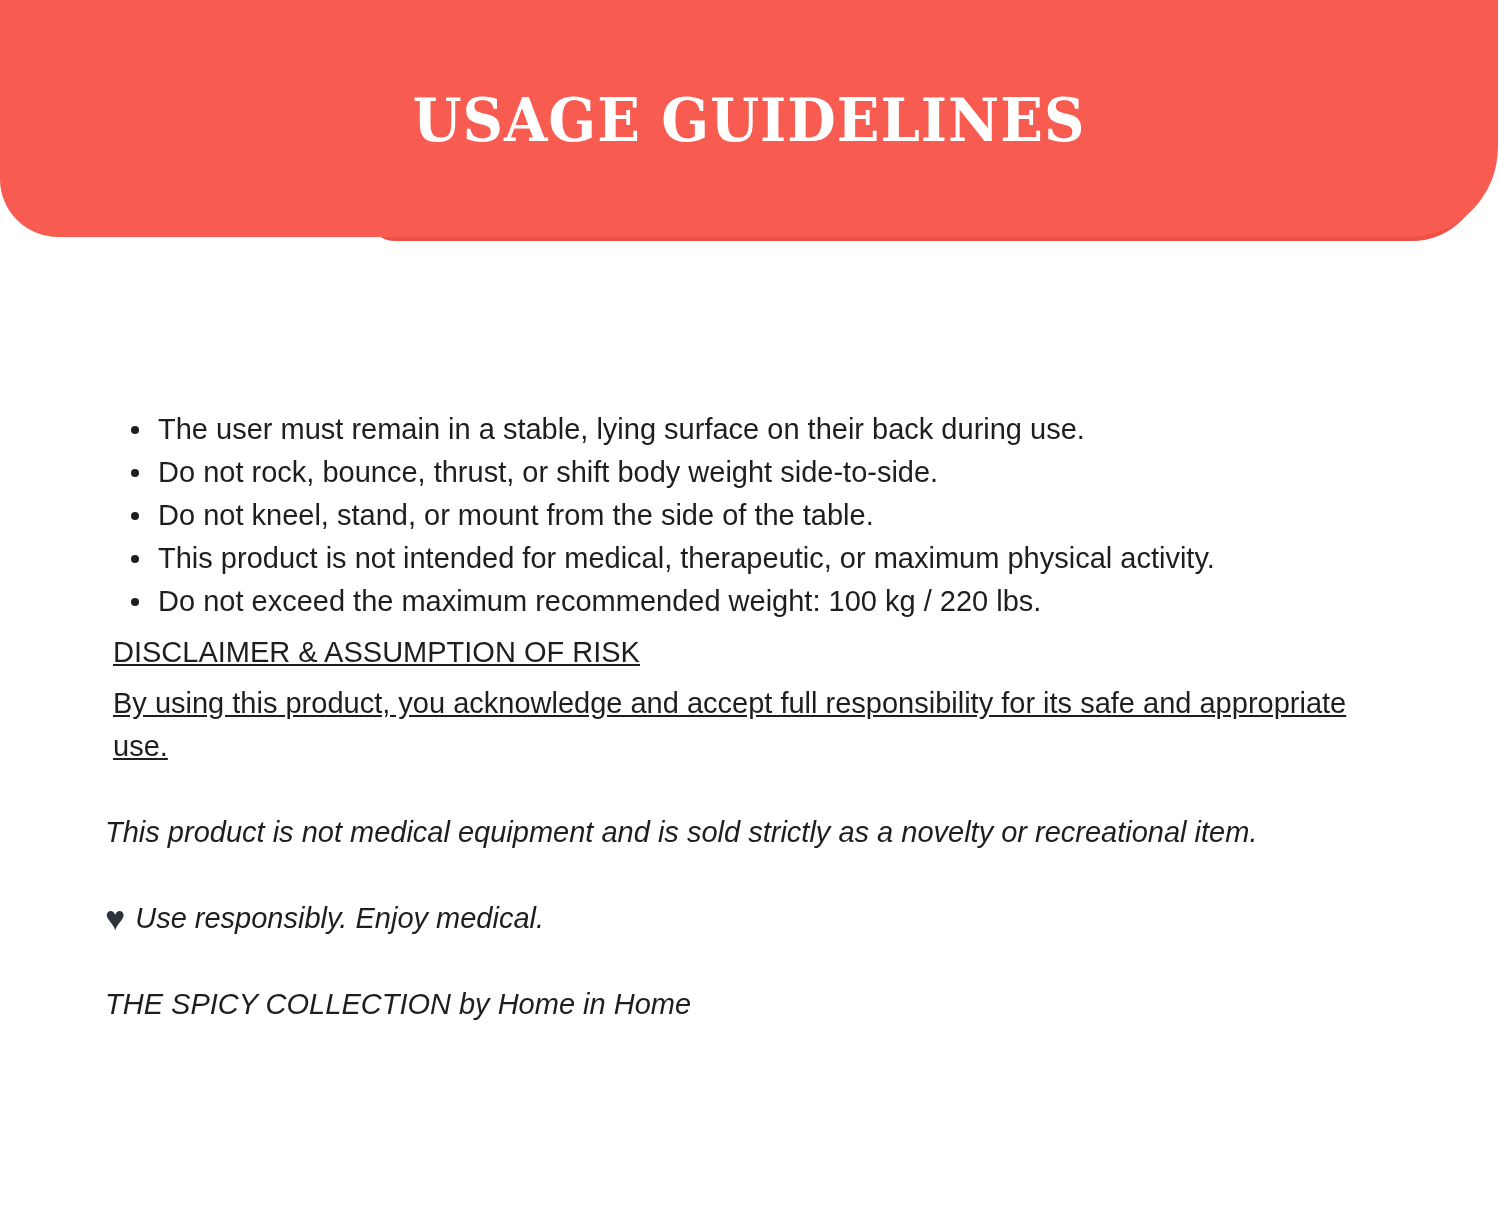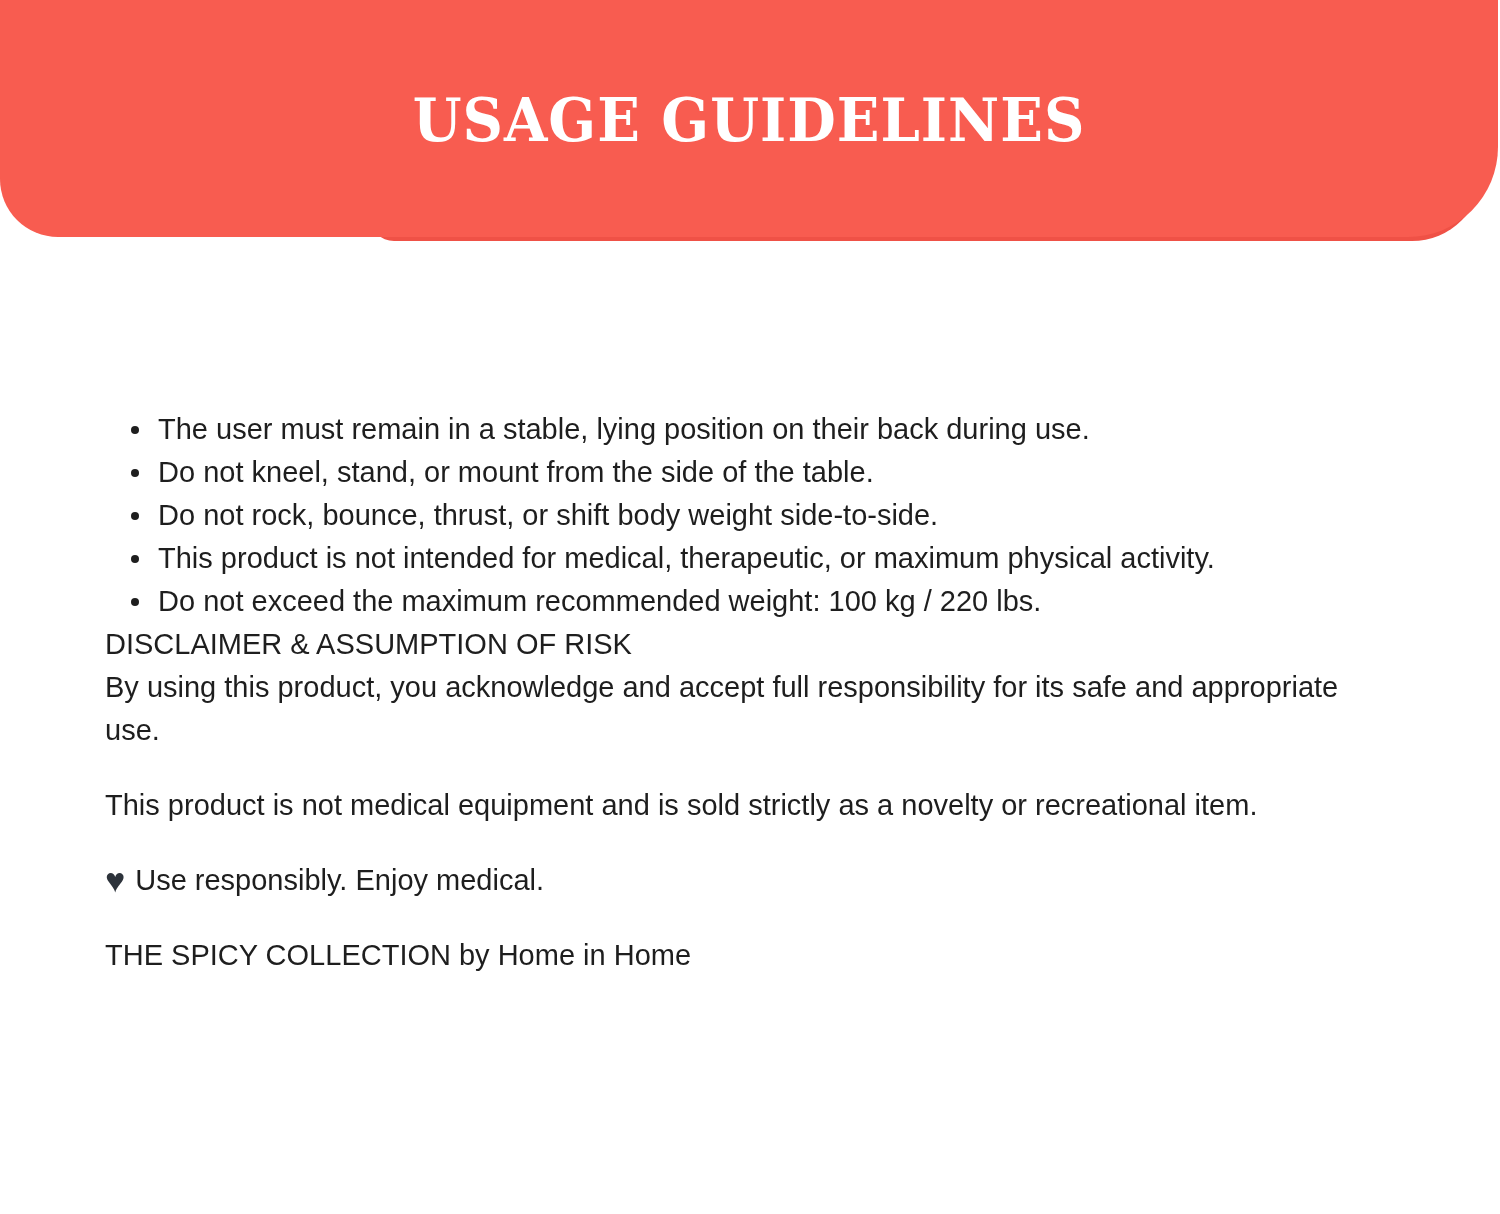--- a/index.html
+++ b/index.html
@@ -63,22 +63,22 @@
   ul.guidelines li::before {
     content: "";
     position: absolute;
     left: 26px;
     top: 18px;
     width: 8px;
     height: 8px;
     border-radius: 50%;
     background: #1e1e1e;
   }
-  p.tight { margin: 0; }
-  p.para { margin-top: 32px; }
+  p.tight { margin: 8px; text-decoration: underline; }
+  p.para { margin-top: 43px; font-style: italic; }
   .heart {
     color: #2d333b;
     font-size: 34px;
     margin-right: 10px;
     vertical-align: -2px;
     line-height: 0;
   }
 </style>
 </head>
 <body>
@@ -87,23 +87,23 @@
 
   <div class="banner-underlay"></div>
 
   <header class="banner">
     <h1 class="banner-title">USAGE GUIDELINES</h1>
   </header>
 
   <main class="content">
 
     <ul class="guidelines">
-      <li>The user must remain in a stable, lying position on their back during use.</li>
+      <li>The user must remain in a stable, lying surface on their back during use.</li>
+      <li>Do not rock, bounce, thrust, or shift body weight side-to-side.</li>
       <li>Do not kneel, stand, or mount from the side of the table.</li>
-      <li>Do not rock, bounce, thrust, or shift body weight side-to-side.</li>
       <li>This product is not intended for medical, therapeutic, or maximum physical activity.</li>
       <li>Do not exceed the maximum recommended weight: 100 kg / 220 lbs.</li>
     </ul>
 
     <p class="tight">DISCLAIMER &amp; ASSUMPTION OF RISK</p>
 
     <p class="tight">By using this product, you acknowledge and accept full responsibility for its safe and appropriate use.</p>
 
     <p class="para">This product is not medical equipment and is sold strictly as a novelty or recreational item.</p>
 

